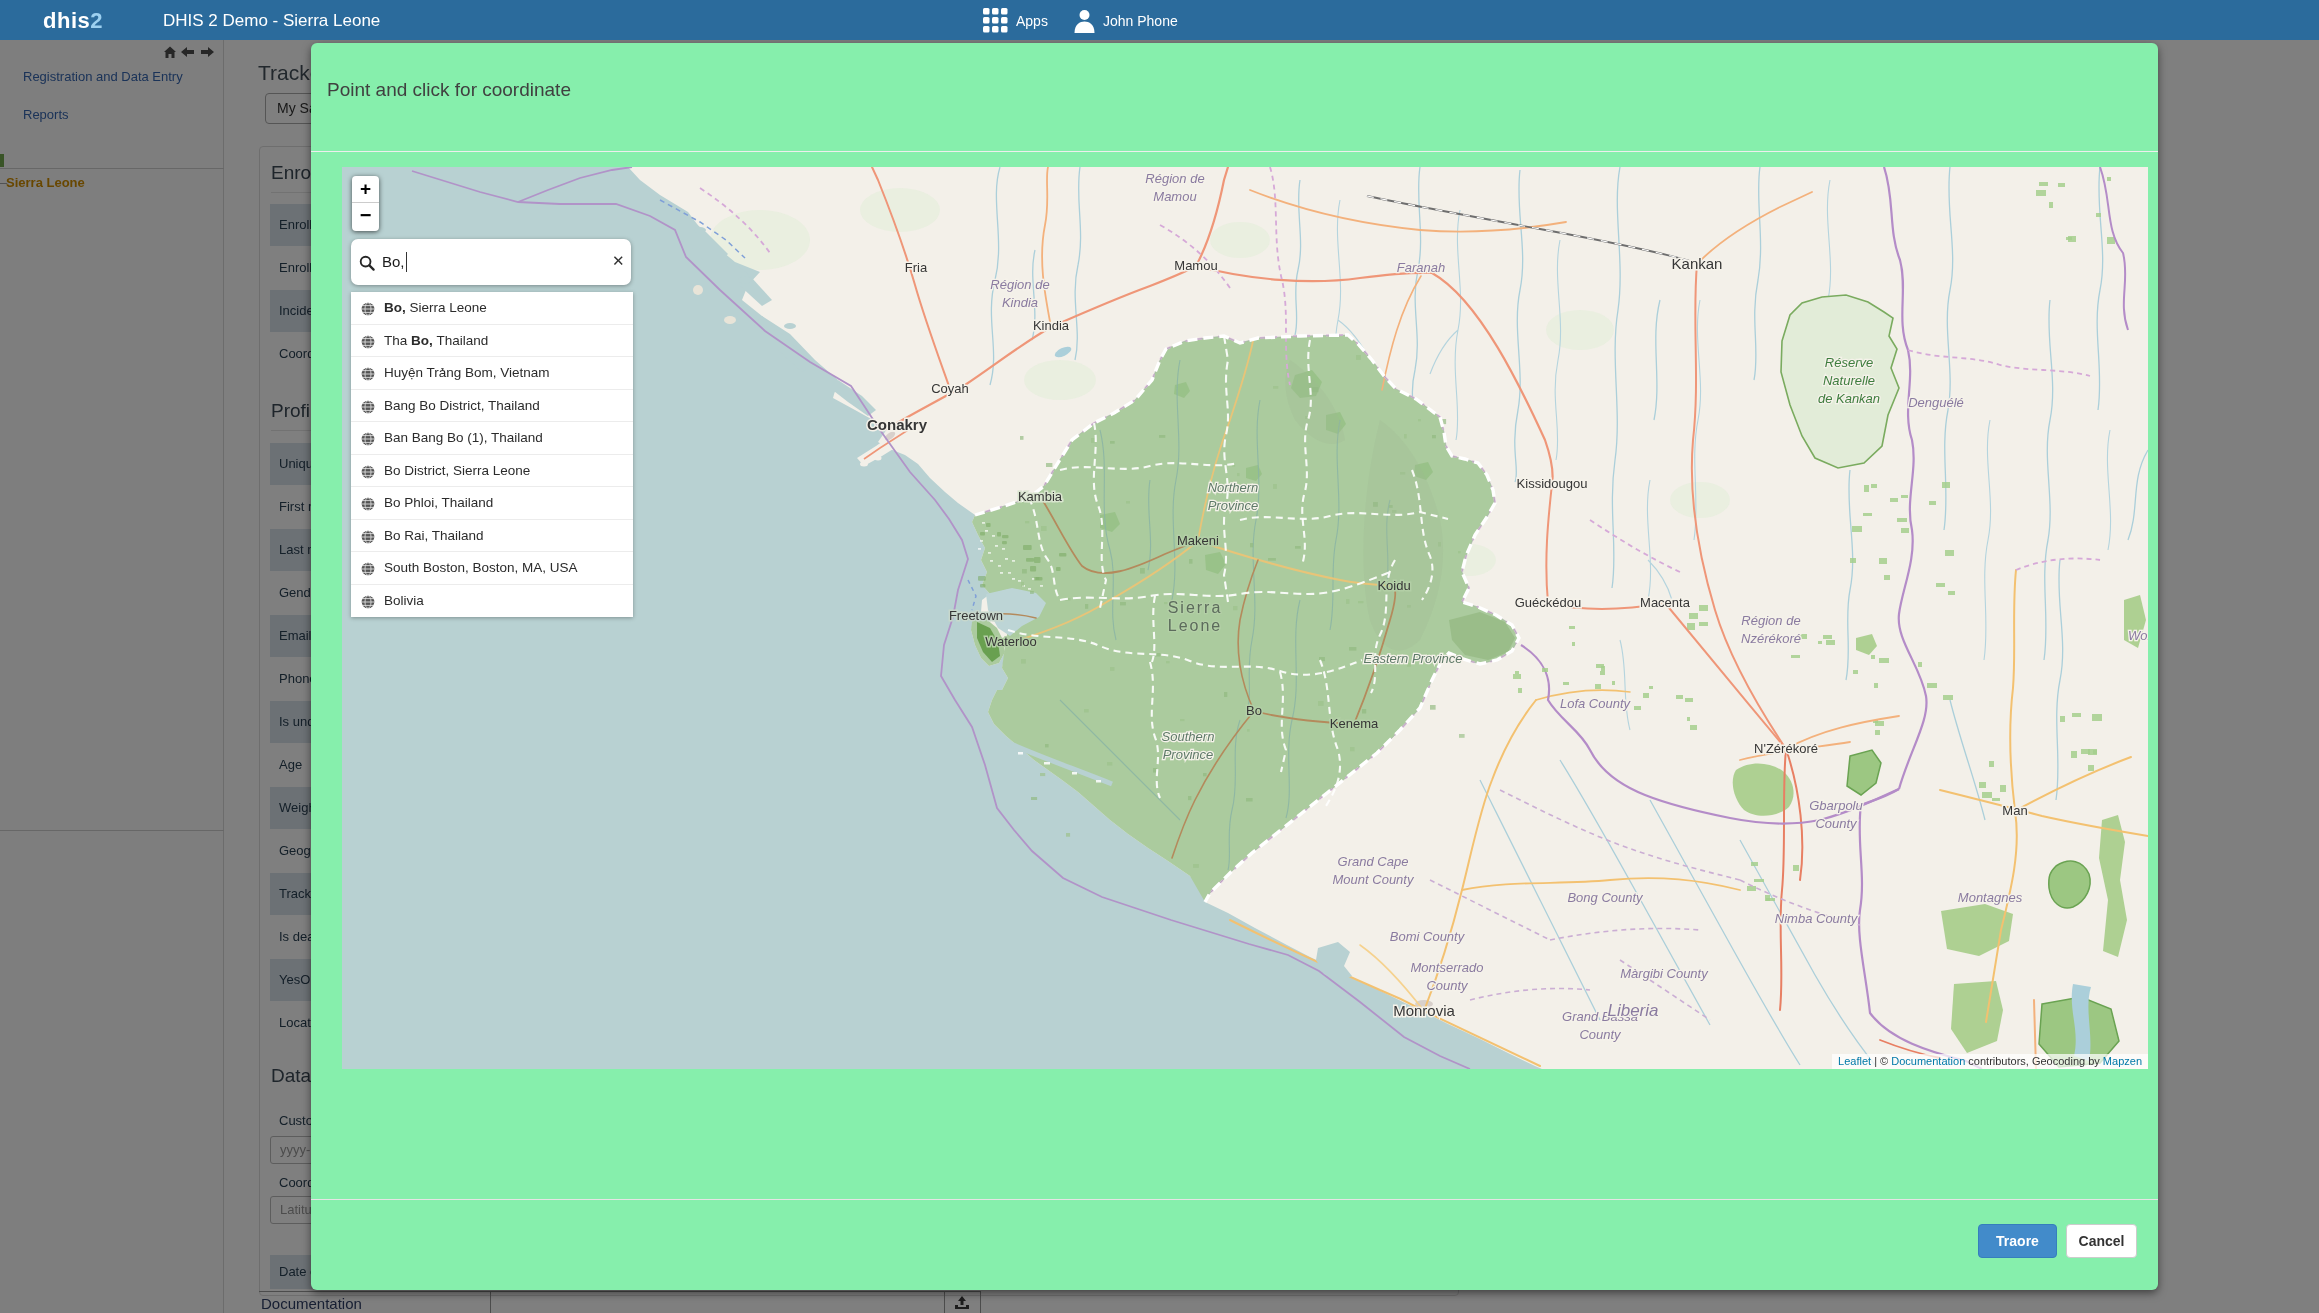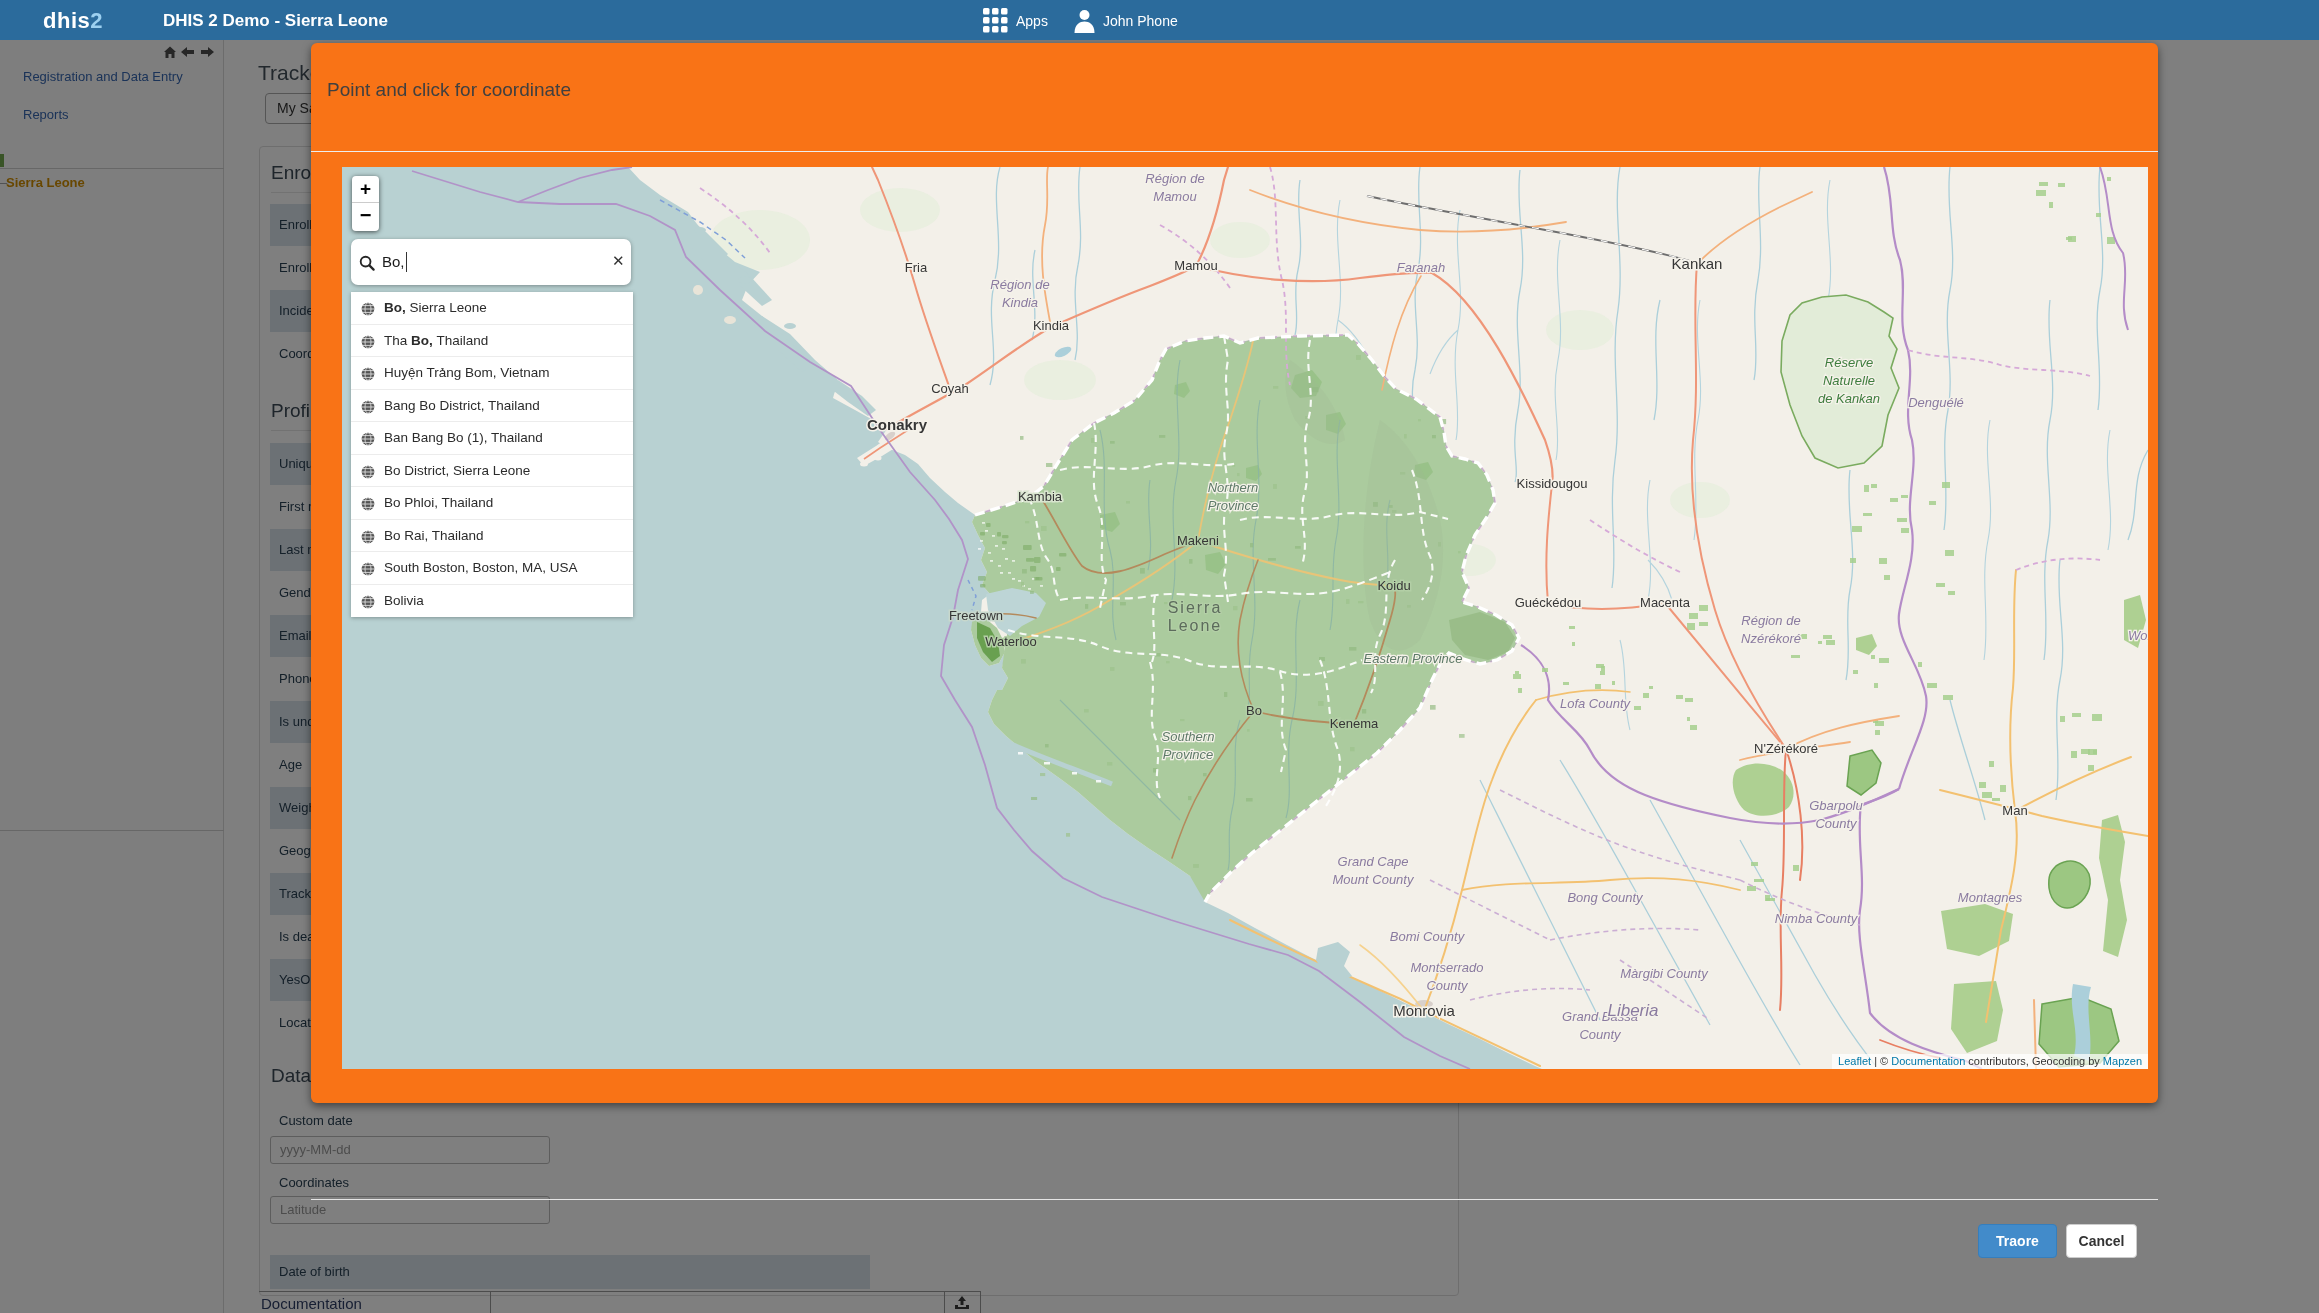--- a/index.html
+++ b/index.html
@@ -3,21 +3,21 @@
 <meta charset="utf-8">
 <style>
 * { margin:0; padding:0; box-sizing:border-box; }
 html,body { width:2319px; height:1313px; overflow:hidden; font-family:"Liberation Sans", sans-serif; background:#fff; }
 #page { position:relative; width:2319px; height:1313px; }
 
 
 #navbar { position:absolute; left:0; top:0; width:2319px; height:40px; background:#2b6b9c; z-index:30; }
 #logo { position:absolute; left:43px; top:8px; font-size:22px; font-weight:bold; color:#fff; letter-spacing:0.5px; }
 #logo span { color:#9cd0f0; }
-#navtitle { position:absolute; left:163px; top:11px; font-size:17px; font-weight:bold; color:#fff; }
+#navtitle { position:absolute; left:163px; top:11px; font-size:17px; font-weight:normal; color:#fff; }
 #appsicon { position:absolute; left:983px; top:8px; }
 #appslbl { position:absolute; left:1016px; top:13px; font-size:14px; color:#fff; }
 #usericon { position:absolute; left:1072px; top:8px; }
 #userlbl { position:absolute; left:1103px; top:13px; font-size:14px; color:#fff; }
 
 
 #sidebar { position:absolute; left:0; top:40px; width:224px; height:1273px; background:#fcfcfc; border-right:1px solid #d8d8d8; z-index:1; }
 #sideicons { position:absolute; left:163px; top:5px; }
 .slink { position:absolute; left:3px; font-size:13px; color:#3767b1;margin-left:20px; }
 #greenbox { position:absolute; left:0; top:114px; width:4px; height:13px; background:#72a84e; }
@@ -39,21 +39,21 @@
 #doc-line { position:absolute; left:34px; top:1251px; width:722px; border-top:1px solid #999; }
 #doc-v1 { position:absolute; left:265px; top:1251px; height:22px; border-left:1px solid #999; }
 #doc-v2 { position:absolute; left:719px; top:1251px; height:22px; border-left:1px solid #999; }
 #doc-v3 { position:absolute; left:755px; top:1251px; height:22px; border-left:1px solid #999; }
 #doc-lbl { position:absolute; left:36px; top:1255px; font-size:15px; color:#2f3e66; }
 
 
 #overlay { position:absolute; left:0; top:40px; width:2319px; height:1273px; background:rgba(0,0,0,0.5); z-index:10; }
 
 
-#modal { position:absolute; left:311px; top:43px; width:1847px; height:1060px; background:#f97316; border-radius:6px; z-index:20; box-shadow:0 3px 9px rgba(0,0,0,0.5); }
+#modal { position:absolute; left:311px; top:43px; width:1847px; height:1247px; background:#86efac; border-radius:6px; z-index:20; box-shadow:0 3px 9px rgba(0,0,0,0.5); }
 #mtitle { position:absolute; left:16px; top:36px; font-size:19px; color:#404040; }
 #mhr { position:absolute; left:0; top:108px; width:1847px; border-top:1px solid #eee; }
 #mapbox { position:absolute; left:31px; top:124px; width:1806px; height:902px; background:#b8d1d2; overflow:hidden; }
 #fhr { position:absolute; left:0; top:1156px; width:1847px; border-top:1px solid #e5e5e5; }
 #btn-capture { position:absolute; left:1667px; top:1181px; width:79px; height:34px; background:#428bca; border:1px solid #357ebd; border-radius:4px; color:#fff; font-size:14px; font-weight:bold; font-family:"Liberation Sans",sans-serif; }
 #btn-cancel { position:absolute; left:1755px; top:1181px; width:71px; height:34px; background:#fff; border:1px solid #ccc; border-radius:4px; color:#333; font-size:14px; font-weight:bold; font-family:"Liberation Sans",sans-serif; }
 
 
 #mapsvg { position:absolute; left:0; top:0; }
 #zoomctl { position:absolute; left:10px; top:9px; width:27px; height:55px; background:#fff; border-radius:4px; box-shadow:0 1px 5px rgba(0,0,0,0.65); z-index:5; }

